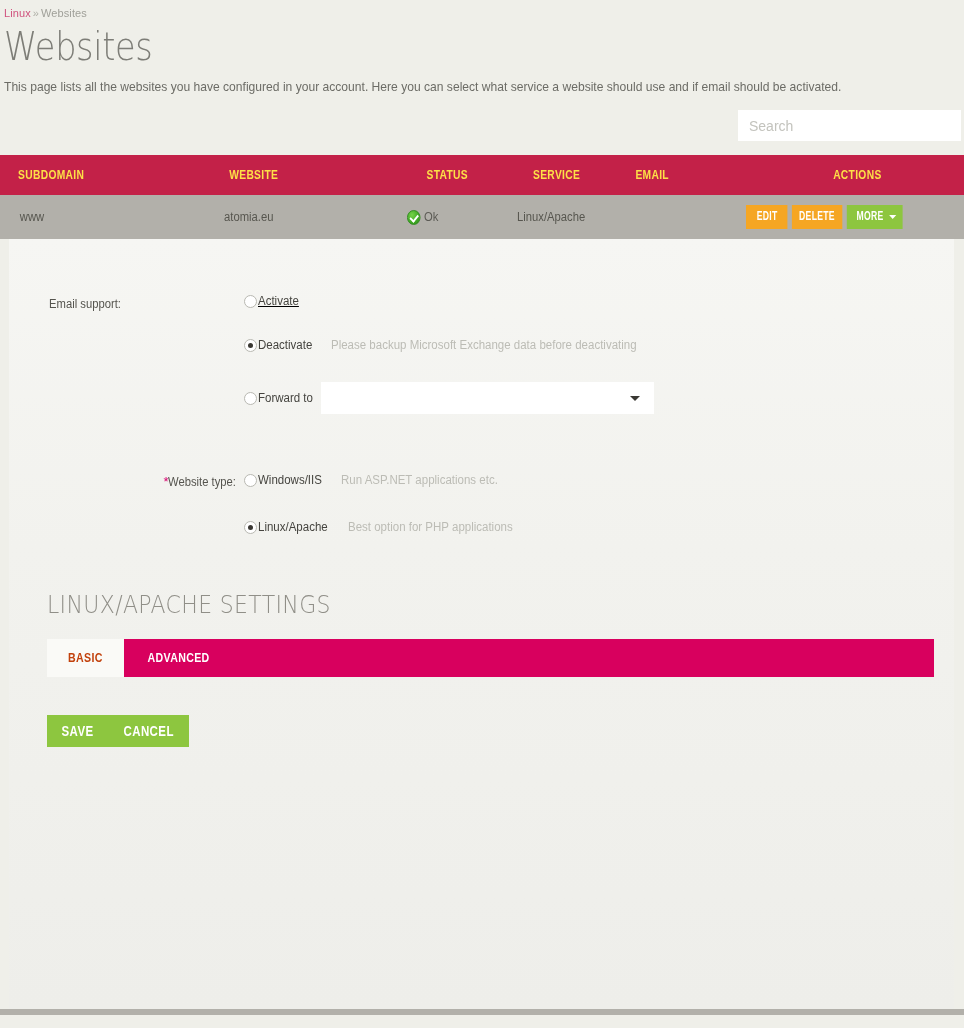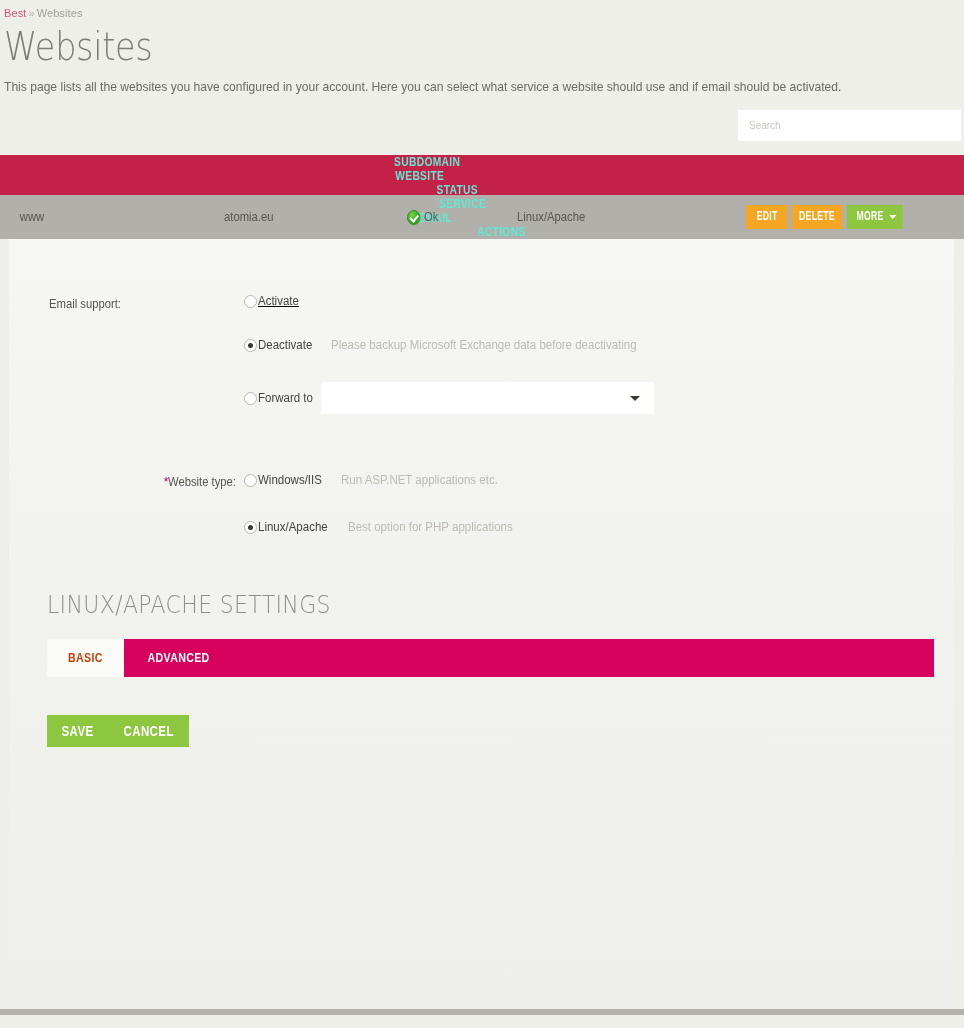--- a/index.html
+++ b/index.html
@@ -54,39 +54,38 @@
   }
   .search-input {
     position: absolute;
     right: 3px;
     top: 0;
     width: 223px;
     height: 31px;
     border: 0;
     background: #ffffff;
     padding: 0 11px;
-    font-size: 10px;
+    font-size: 14px;
     color: #7a7a74;
     font-family: "Liberation Sans", sans-serif;
     outline: none;
   }
   .search-input::placeholder { color: #c3c3bd; }
 
   
   .table { width: 964px; margin-top: 14px; }
   .thead {
     background: #c32148;
     height: 40px;
     display: flex;
     align-items: center;
-    color: #5eead4;
+    color: #fde047;
     font-size: 12.5px;
     font-weight: bold;
     letter-spacing: .4px;
-    flex-direction: column;
   }
   .thead > div { transform: scaleX(.82); transform-origin: left center; }
   .trow {
     background: #b2b0aa;
     height: 44px;
     display: flex;
     align-items: center;
     color: #57564f;
     font-size: 12.5px;
   }
@@ -329,21 +328,21 @@
     font-family: "Liberation Sans", sans-serif;
   }
   .fbtn span { display: inline-block; transform: scaleX(.82); }
   .fbtn-save   { width: 62px; }
   .fbtn-cancel { width: 80px; }
 </style>
 </head>
 <body>
 
 <div class="breadcrumb">
-  <a href="#" class="crumb-home">Best</a><span class="crumb-sep">»</span><span class="crumb-cur">Websites</span>
+  <a href="#" class="crumb-home">Linux</a><span class="crumb-sep">»</span><span class="crumb-cur">Websites</span>
 </div>
 
 <div class="page-title">Websites</div>
 
 <div class="intro">This page lists all the websites you have configured in your account. Here you can select what service a website should use and if email should be activated.</div>
 
 <div class="search-row">
   <input class="search-input" type="text" placeholder="Search" style="">
 </div>
 

